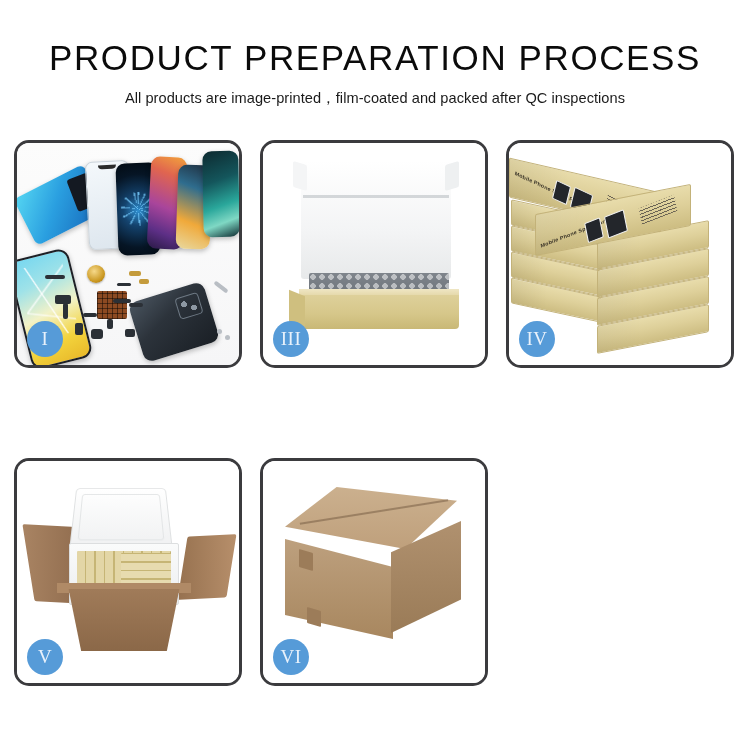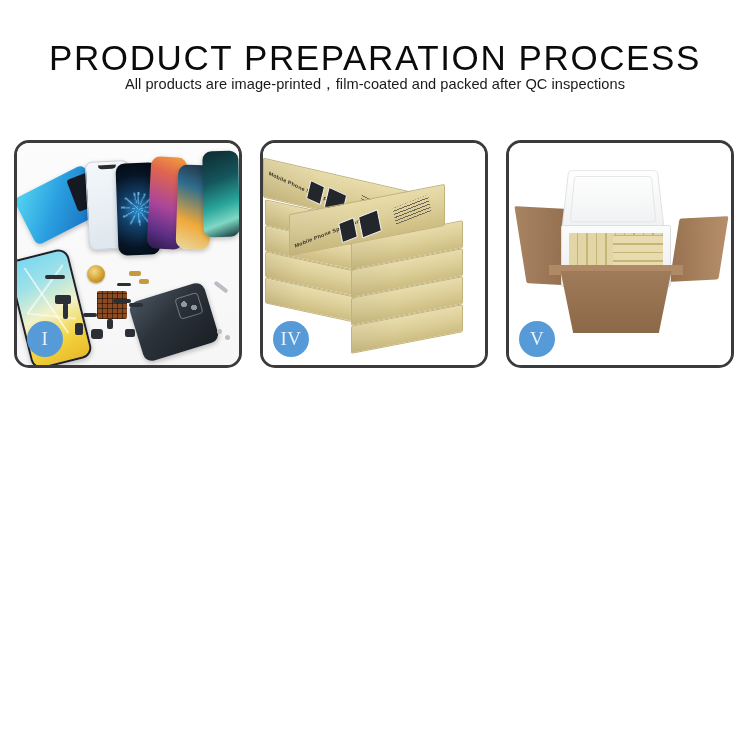--- a/index.html
+++ b/index.html
@@ -16,20 +16,21 @@
   .header { padding-top: 40px; text-align: center; }
   .title {
     font-size: 35px;
     letter-spacing: 1.6px;
     color: #0b0b0b;
     font-weight: 400;
     line-height: 1;
     white-space: nowrap;
   }
   .subtitle {
+    margin-top: 14px;
     font-size: 14.6px;
     color: #1a1a1a;
     letter-spacing: 0.05px;
     white-space: nowrap;
   }
 
   
   .grid {
     position: absolute;
     left: 14px; top: 140px;
@@ -420,20 +421,30 @@
         <div class="part" style="left:112px;top:160px;width:14px;height:4px;"></div>
         <div class="part lt" style="left:196px;top:142px;width:16px;height:4px;transform:rotate(38deg);"></div>
         <div class="part lt" style="left:200px;top:186px;width:5px;height:5px;border-radius:50%;"></div>
         <div class="part lt" style="left:208px;top:192px;width:5px;height:5px;border-radius:50%;"></div>
         <div class="part" style="left:108px;top:186px;width:10px;height:8px;"></div>
       </div>
       <div class="badge">I</div>
     </div>
 
 
+    <div class="panel">
+      <div class="photo p3">
+        <div class="box3-lid"></div>
+        <div class="box3-foamline"></div>
+        <div class="box3-wrap"></div>
+        <div class="box3-rim"></div>
+        <div class="box3-front"></div>
+      </div>
+      <div class="badge">III</div>
+    </div>
 
     <div class="panel">
       <div class="photo p4">
         <div class="stack">
 
           <div class="kbox" style="left:2px;top:66px;width:90px;height:26px;transform:skewY(12deg);">
               <div class="side"></div>
             </div>
           <div class="kbox" style="left:2px;top:92px;width:90px;height:26px;transform:skewY(12deg);">
               <div class="side"></div>
@@ -485,15 +496,26 @@
         <div class="v-foamlid"></div>
         <div class="v-foambody"></div>
         <div class="v-inner"></div>
         <div class="v-inner2"></div>
         <div class="v-cartonrim"></div>
         <div class="v-cartonfront"></div>
       </div>
       <div class="badge">V</div>
     </div>
 
+    <div class="panel">
+      <div class="photo p6">
+        <div class="c-top"></div>
+        <div class="c-topseam"></div>
+        <div class="c-left"></div>
+        <div class="c-right"></div>
+        <div class="c-tape t1"></div>
+        <div class="c-tape t2"></div>
+      </div>
+      <div class="badge">VI</div>
+    </div>
 
   </div>
 </div>
 
 </body></html>

